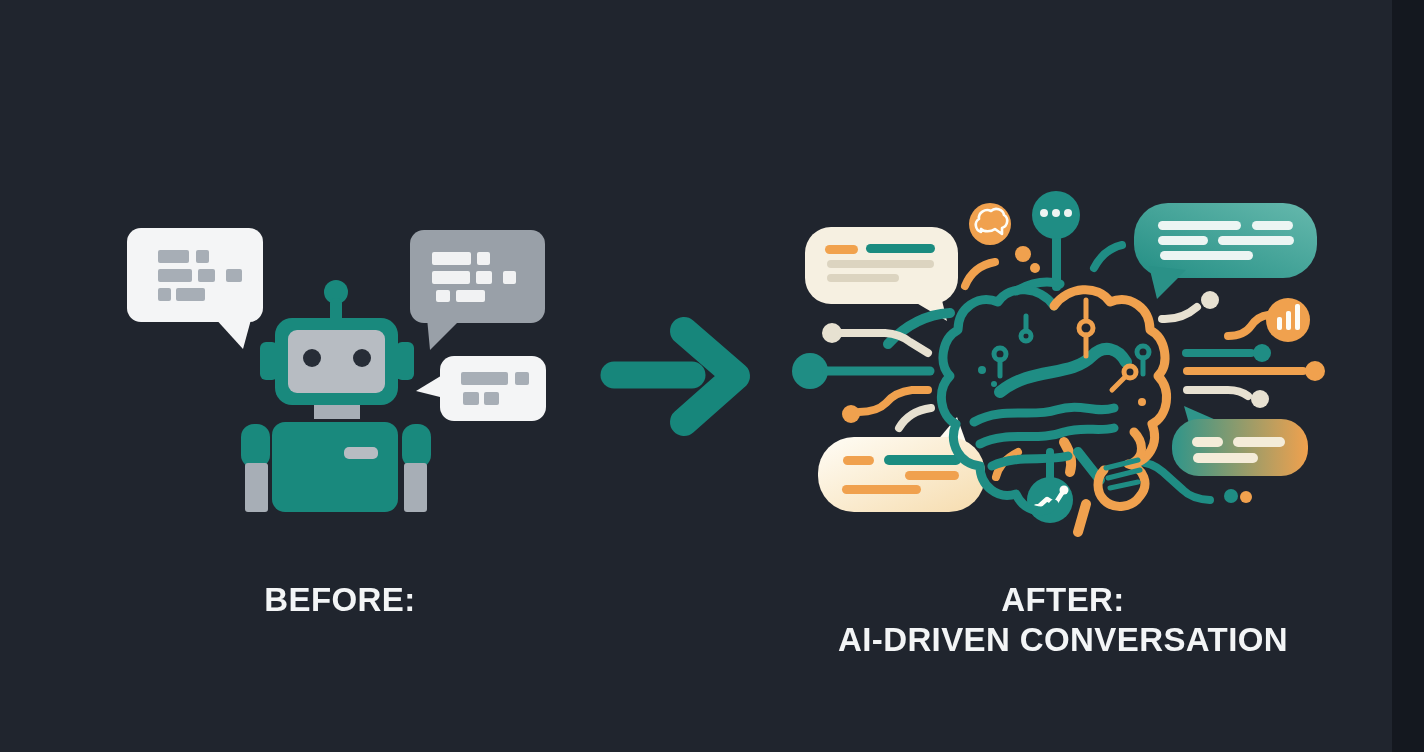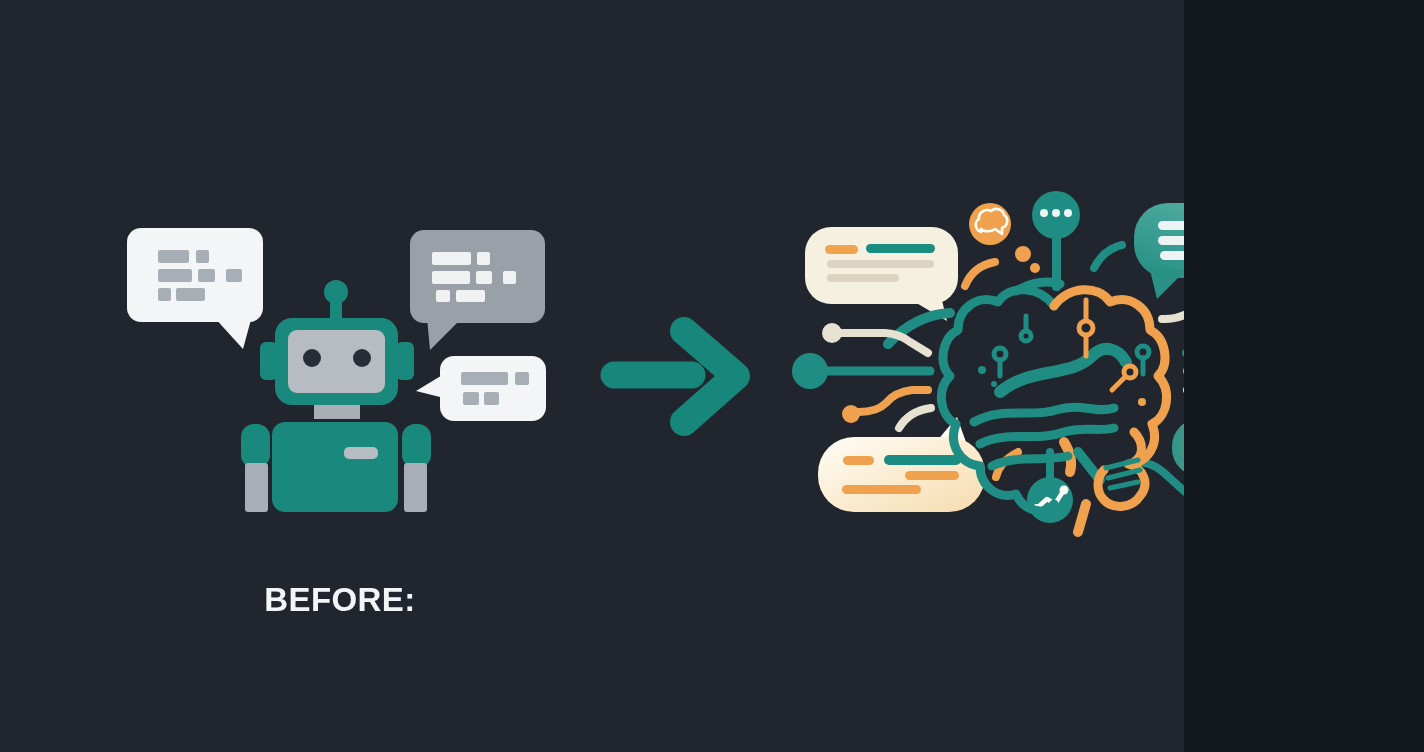--- a/index.html
+++ b/index.html
@@ -1,17 +1,17 @@
 <!DOCTYPE html>
 <html><head>
 <meta charset="utf-8">
 <style>
   html,body{margin:0;padding:0;background:#14181f;}
   .stage{
-    position:relative;width:1184px;height:752px;overflow:hidden;
+    position:relative;width:1392px;height:752px;overflow:hidden;
     background:#20252e;
     font-family:"Liberation Sans", sans-serif;
   }
   .art{position:absolute;left:0;top:0;width:1424px;height:752px;}
   .caption{
     position:absolute;text-align:center;color:#f3f5f6;
     font-weight:bold;font-size:33px;line-height:40px;letter-spacing:.4px;
   }
   .caption-left{left:40px;top:580px;width:600px;}
   .caption-right{left:768px;top:580px;width:590px;}
@@ -269,14 +269,18 @@
         <circle cx="204" cy="130" r="4" fill="#f0a14e" stroke="none"></circle>
       </g>
     </g>
   </g>
 </svg>
 
 <div class="caption caption-left">
   <span>BEFORE:</span>
 </div>
 
-
+<div class="caption caption-right">
+  <span>AFTER:</span>
+  <span>AI-DRIVEN CONVERSATION</span>
 </div>
 
+</div>
+
 </body></html>

